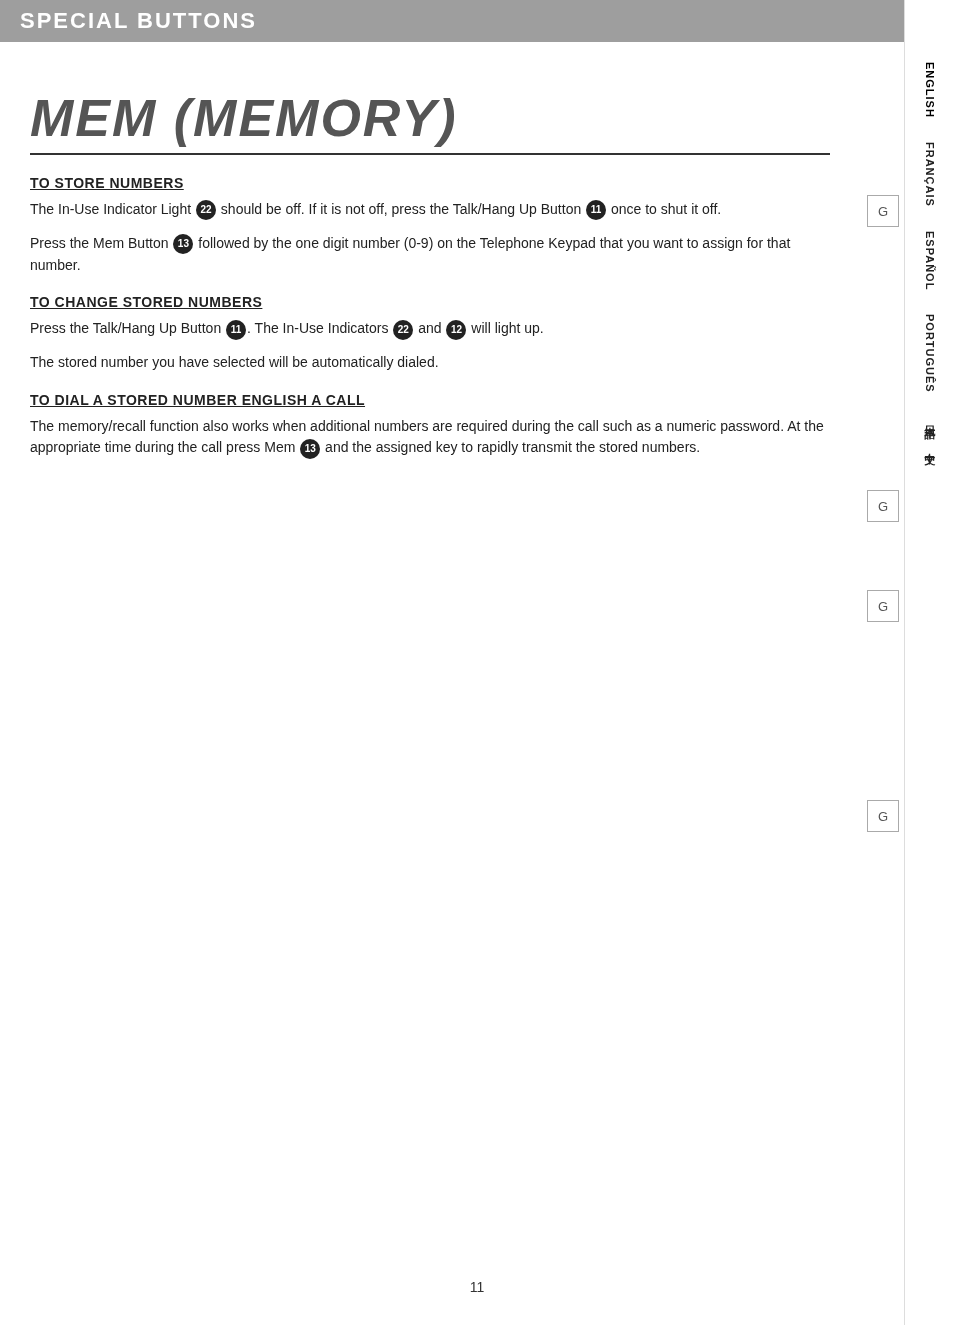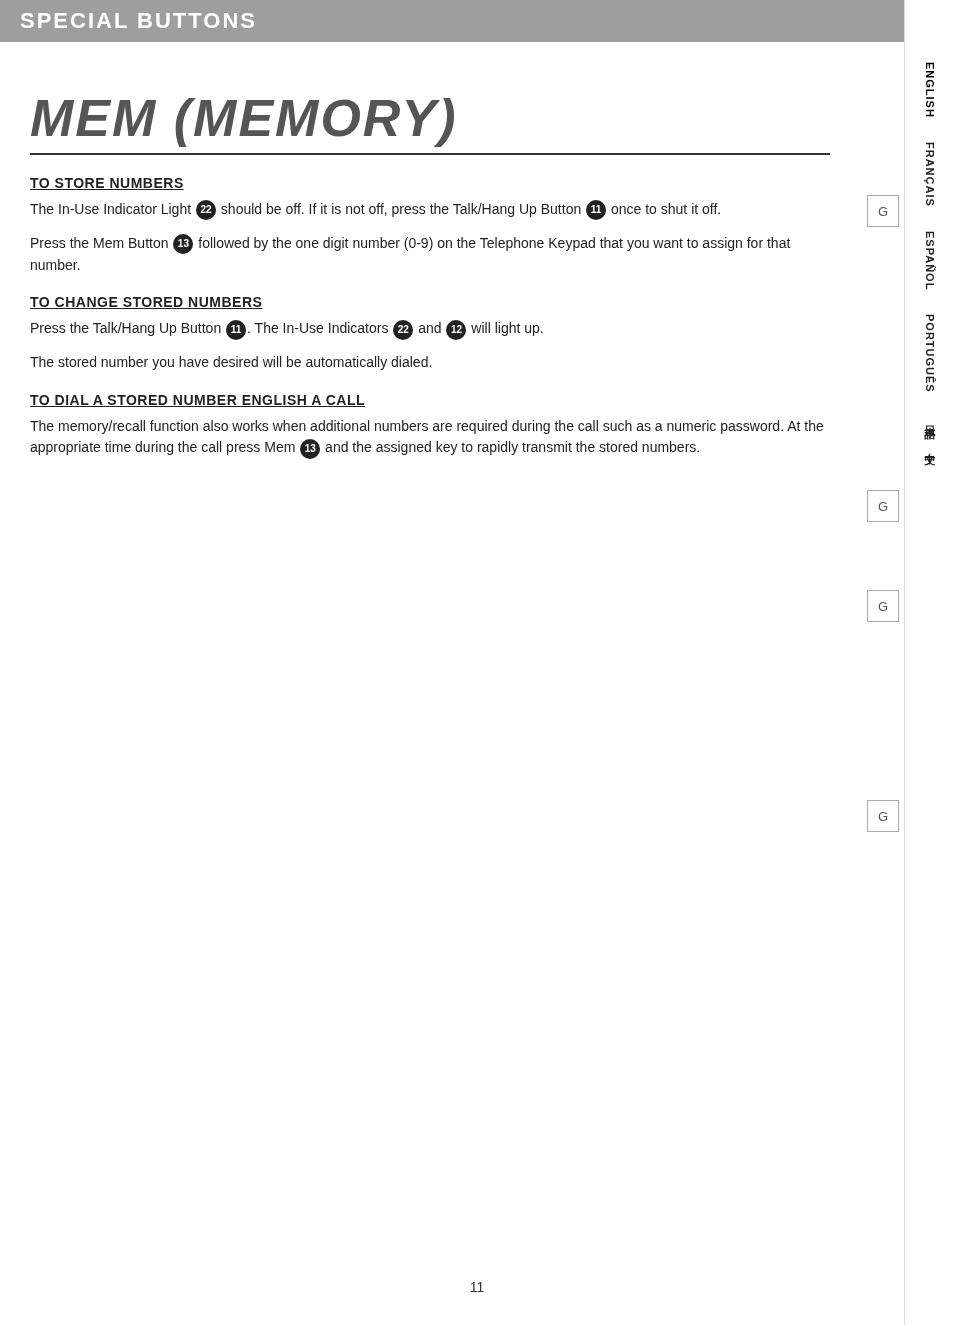--- a/index.html
+++ b/index.html
@@ -168,21 +168,21 @@
 
   <div class="page-title">MEM (MEMORY)</div>
   <hr class="title-underline">
 
   <div id="sections-container">
       <div class="section-heading">TO STORE NUMBERS</div>
       <p class="body-text">The In-Use Indicator Light <span class="badge">22</span> should be off. If it is not off, press the Talk/Hang Up Button <span class="badge">11</span> once to shut it off.</p>
       <p class="body-text">Press the Mem Button <span class="badge">13</span> followed by the one digit number (0-9) on the Telephone Keypad that you want to assign for that number.</p>
       <div class="section-heading">TO CHANGE STORED NUMBERS</div>
       <p class="body-text">Press the Talk/Hang Up Button <span class="badge">11</span>. The In-Use Indicators <span class="badge">22</span> and <span class="badge">12</span> will light up.</p>
-      <p class="body-text">The stored number you have desired will be automatically dialed.</p>
+      <p class="body-text">The stored number you have selected will be automatically dialed.</p>
       <div class="section-heading">TO DIAL A STORED NUMBER ENGLISH A CALL</div>
       <p class="body-text">The memory/recall function also works when additional numbers are required during the call such as a numeric password. At the appropriate time during the call press Mem <span class="badge">13</span> and the assigned key to rapidly transmit the stored numbers.</p>
     </div>
 
 </div>
 
 <div id="g-boxes-container">
     <div class="g-box-wrapper" style="top: 195px;">
       <div class="g-box">G</div>
     </div>

